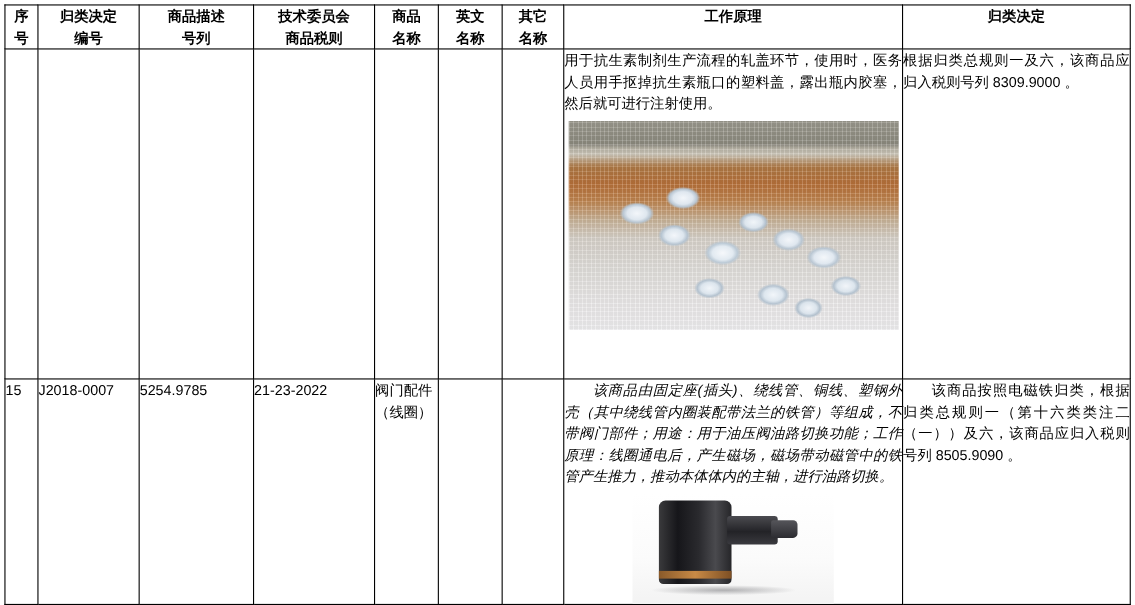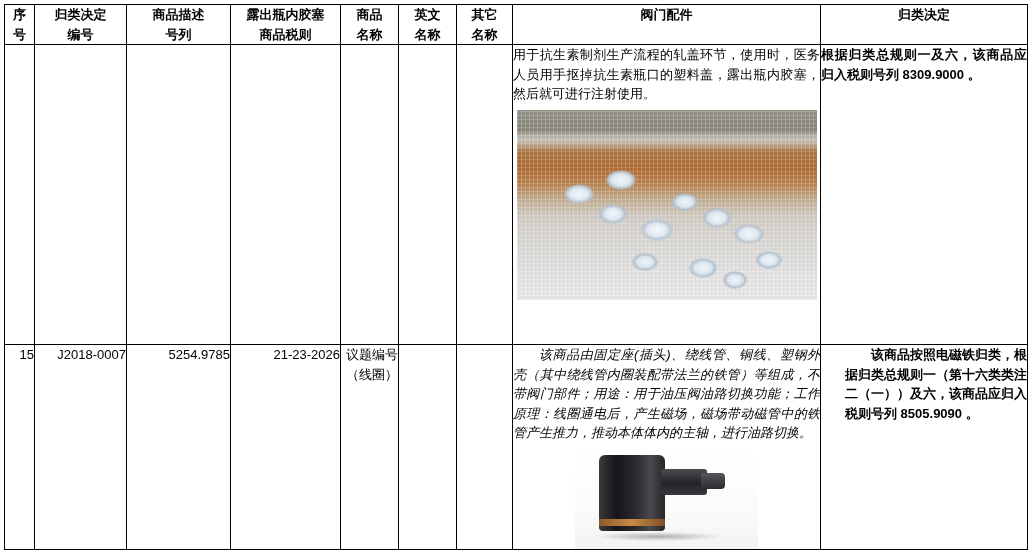--- a/index.html
+++ b/index.html
@@ -51,49 +51,47 @@
     font-weight: bold;
     font-size: 13.5px;
     padding: 3px 2px;
     vertical-align: middle;
     line-height: 1.45;
   }
   thead th.narrow-head {
     letter-spacing: 0px;
   }
   .cell-center {
-    text-align: right;
+    text-align: left;
     vertical-align: middle;
     padding: 3px 2px;
   }
   .cell-desc {
     padding: 6px 9px 8px 9px;
     text-align: justify;
     text-justify: inter-ideograph;
   }
   .cell-decision {
     padding: 6px 9px 8px 9px;
     text-align: justify;
     text-justify: inter-ideograph;
-    font-weight: bold;
   }
   .desc-text {
     margin: 0 0 6px 0;
     text-indent: 0;
   }
   .desc-text.indent {
     text-indent: 26px;
     font-style: italic;
   }
   .decision-text {
     margin: 0;
   }
   .decision-text.indent {
     text-indent: 26px;
-    margin-left: 24px;
   }
 
   
   .photo {
     margin: 4px auto 0 auto;
     display: block;
     position: relative;
     overflow: hidden;
   }
   .photo-vials {
@@ -202,37 +200,37 @@
         </th>
         <th>
           <div>归类决定</div>
           <div>编号</div>
         </th>
         <th>
           <div>商品描述</div>
           <div>号列</div>
         </th>
         <th>
-          <div>露出瓶内胶塞</div>
+          <div>技术委员会</div>
           <div>商品税则</div>
         </th>
         <th>
           <div>商品</div>
           <div>名称</div>
         </th>
         <th>
           <div>英文</div>
           <div>名称</div>
         </th>
         <th>
           <div>其它</div>
           <div>名称</div>
         </th>
         <th>
-          <div>阀门配件</div>
+          <div>工作原理</div>
         </th>
         <th>
           <div>归类决定</div>
         </th>
       </tr>
     </thead>
     <tbody>
       <tr class="row-tall-desc">
         <td class="cell-center"></td>
         <td class="cell-center"></td>
@@ -246,22 +244,22 @@
           <div class="photo photo-vials"></div>
         </td>
         <td class="cell-decision">
           <p class="decision-text">根据归类总规则一及六，该商品应归入税则号列 8309.9000 。</p>
         </td>
       </tr>
       <tr>
         <td class="cell-center">15</td>
         <td class="cell-center">J2018-0007</td>
         <td class="cell-center">5254.9785</td>
-        <td class="cell-center">21-23-2026</td>
-        <td class="cell-center">议题编号（线圈）</td>
+        <td class="cell-center">21-23-2022</td>
+        <td class="cell-center">阀门配件（线圈）</td>
         <td class="cell-center"></td>
         <td class="cell-center"></td>
         <td class="cell-desc">
           <p class="desc-text indent">该商品由固定座(插头)、绕线管、铜线、塑钢外壳（其中绕线管内圈装配带法兰的铁管）等组成，不带阀门部件；用途：用于油压阀油路切换功能；工作原理：线圈通电后，产生磁场，磁场带动磁管中的铁管产生推力，推动本体体内的主轴，进行油路切换。</p>
           <div class="photo photo-coil">
             <div class="body"></div>
             <div class="neck"></div>
             <div class="tip"></div>
             <div class="shadow"></div>
           </div>

